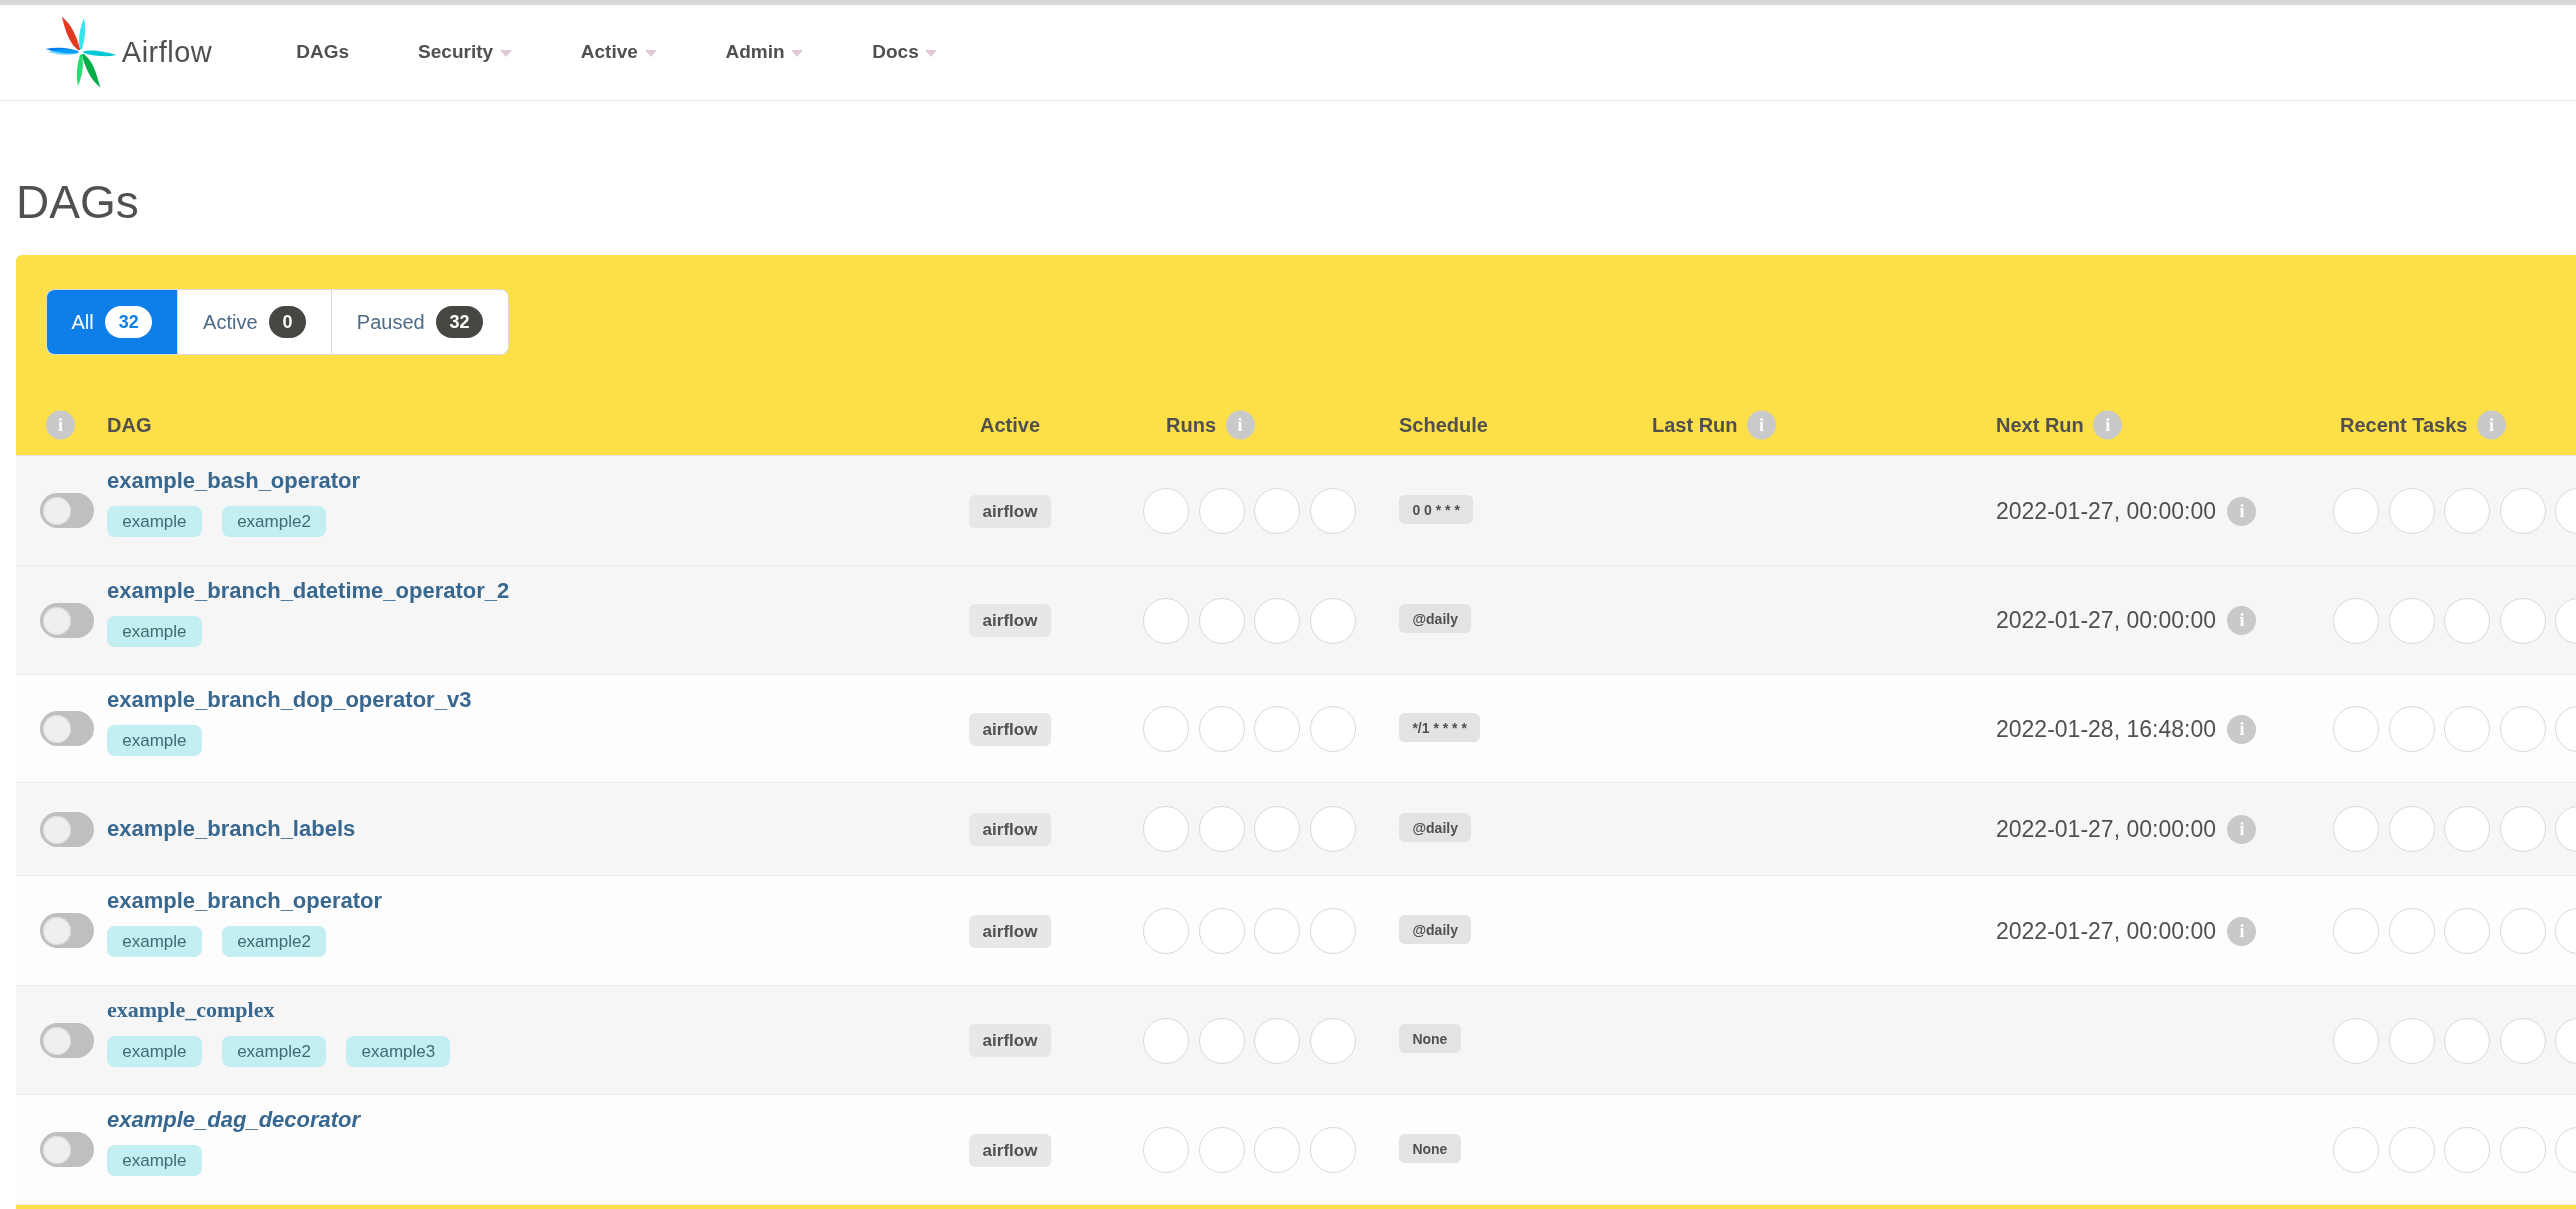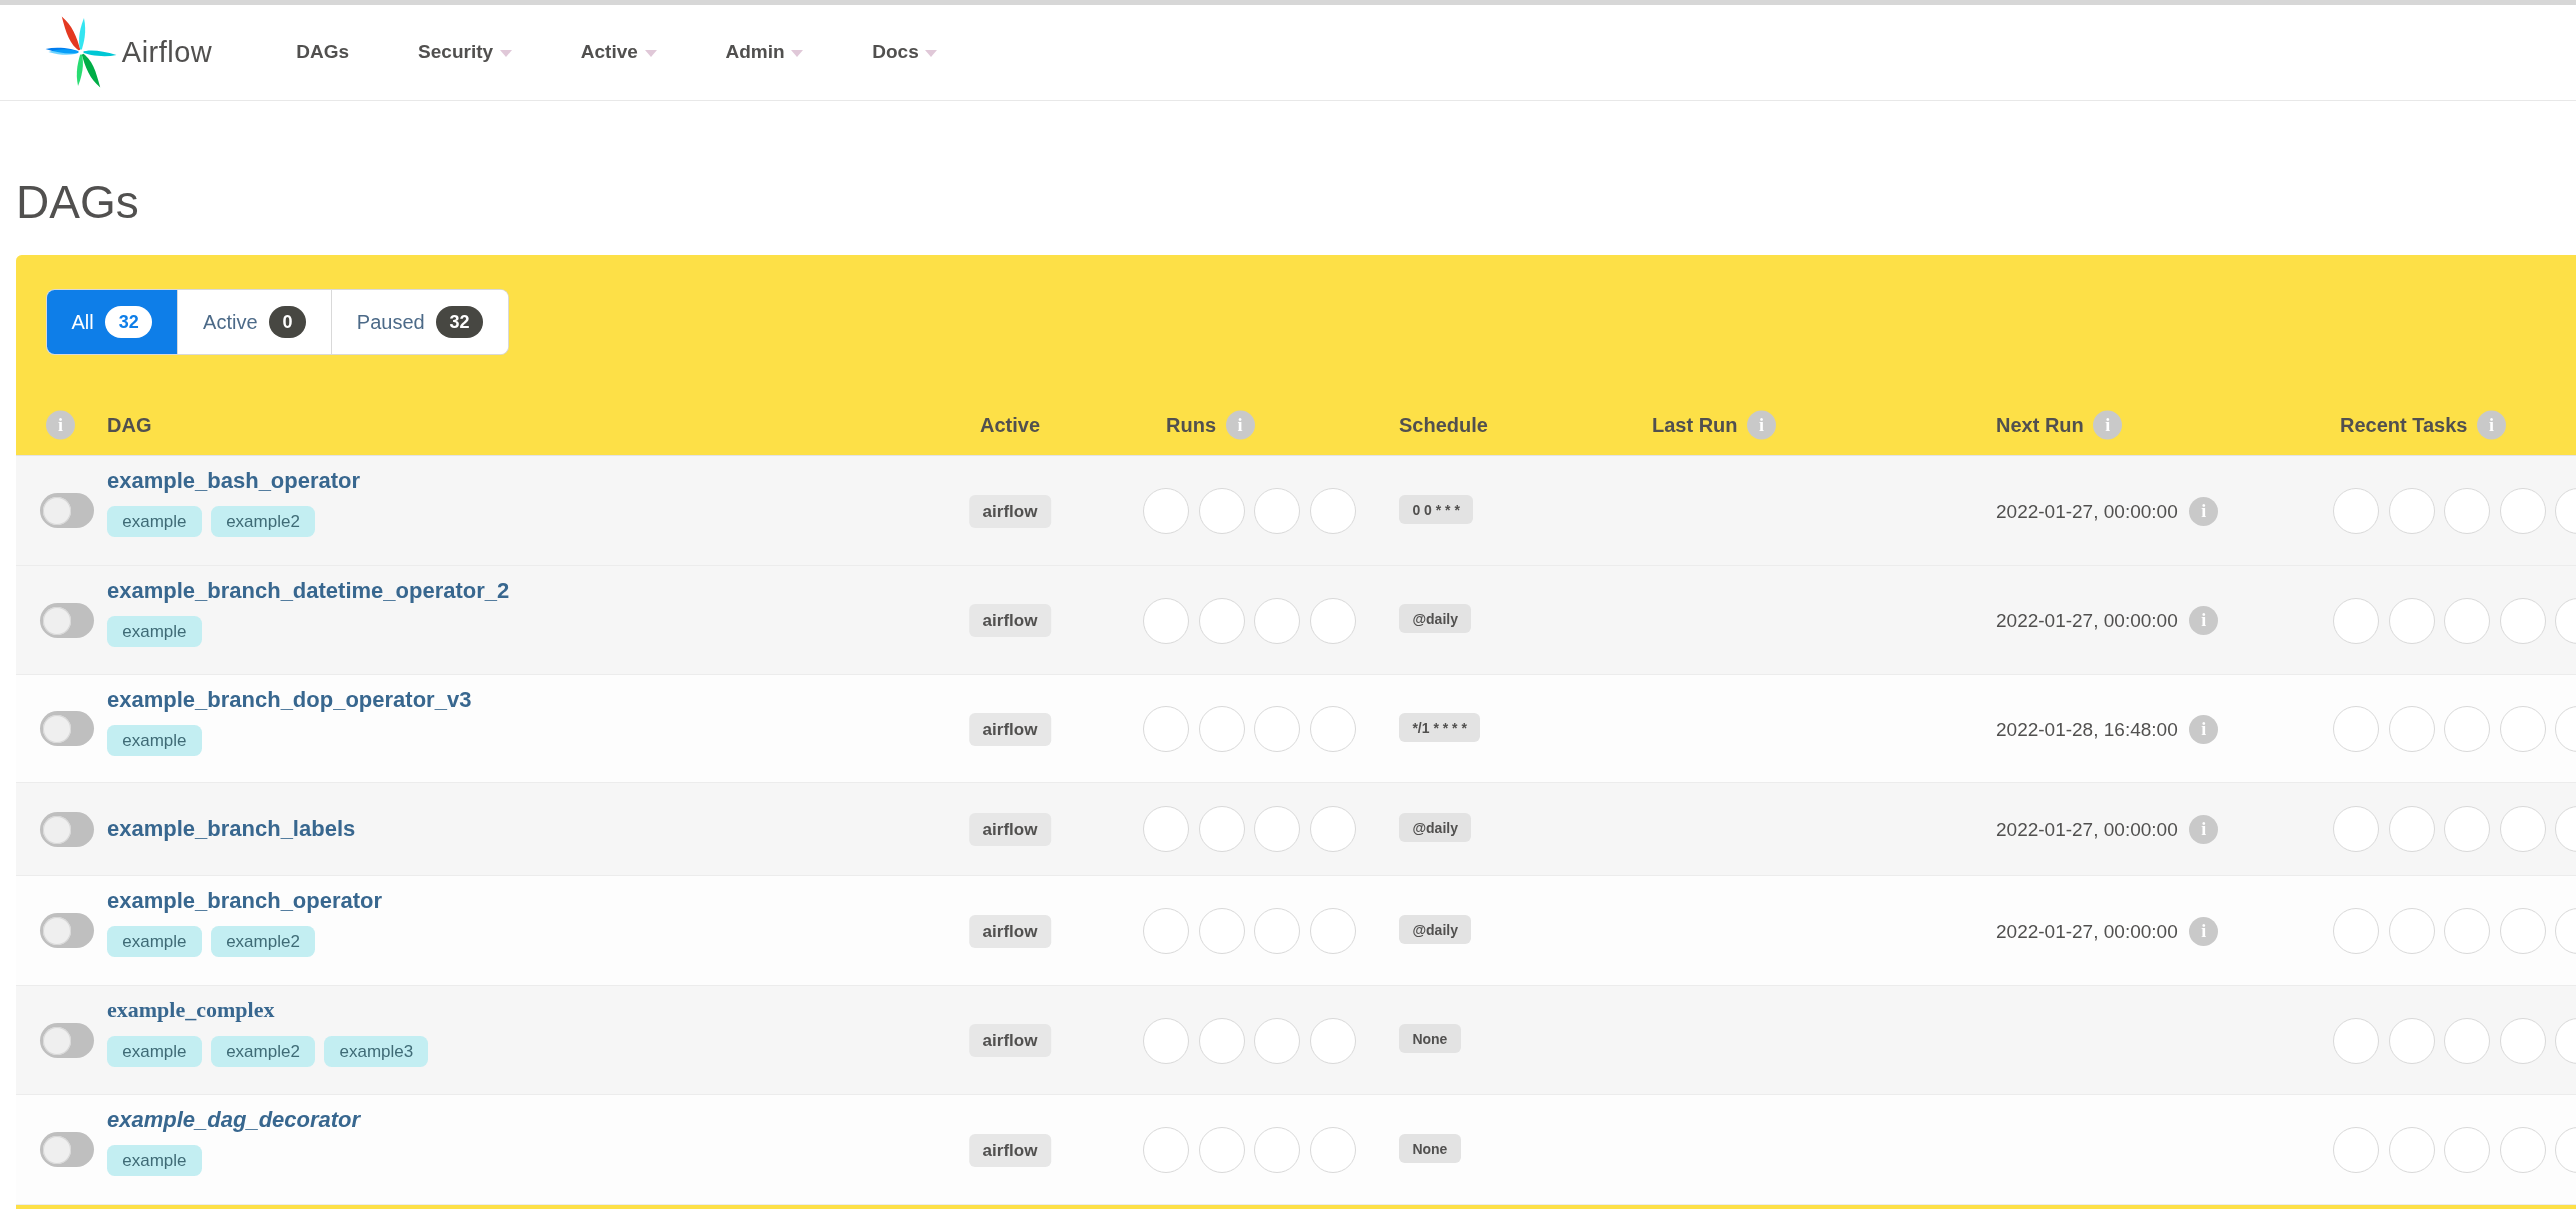--- a/index.html
+++ b/index.html
@@ -65,36 +65,36 @@
   .tbody { position:absolute; left:0; right:0; top:201px; }
   .row { position:relative; border-bottom:1.9px solid #ececec; overflow:visible; }
   .row.shade { background:#f6f6f6; }
   .row.plain { background:#fdfdfd; }
 
   .toggle { position:absolute; left:24px; width:54px; height:35px; border-radius:18px; background:#bfbfbf; cursor:pointer; }
   .toggle .knob { position:absolute; left:2.9px; top:3.8px; width:28px; height:28px; border-radius:50%;
                   background:#efefef; box-shadow:inset 0 0 0 1px #d8d8d8; }
 
   .dag-link { position:absolute; left:91px; font-size:22px; font-weight:700; color:#38678f; text-decoration:none; white-space:nowrap; cursor:pointer; }
-  .tag-wrap { position:absolute; left:91px; display:flex; gap:9px; }
+  .tag-wrap { position:absolute; left:91px; display:flex; gap:20px; }
   .tag { background:#c3eef2; color:#3f6b76; font-size:17px; font-weight:400; padding:5.7px 15.3px; border-radius:7.6px; cursor:pointer; }
 
   .owner-badge { position:absolute; left:994px; transform:translateX(-50%); background:#e7e7e7; color:#51504f;
                  font-size:17px; font-weight:700; padding:6.7px 13.4px; border-radius:5.7px; white-space:nowrap; }
 
   .circles { position:absolute; display:flex; gap:9.5px; }
   .circles.runs { left:1127px; }
   .circles.recent { left:2317px; }
   .circle { width:46px; height:46px; border-radius:50%; background:#ffffff; border:1.9px solid #d9d9d9; cursor:pointer; flex:0 0 auto; }
 
   .schedule-badge { position:absolute; left:1383px; background:#e3e3e3; color:#51504f; font-size:14px; font-weight:700;
                     padding:6.7px 13.4px; border-radius:5.7px; white-space:nowrap; cursor:pointer; }
 
   .next-run { position:absolute; left:1980px; display:flex; align-items:center; gap:11.5px; }
-  .next-run .date { font-size:19px; color:#51504f; white-space:nowrap; }
+  .next-run .date { font-size:23px; color:#51504f; white-space:nowrap; }
 </style>
 </head>
 <body>
 
 <div class="top-strip"></div>
 
 <div class="navbar">
   <div class="brand">
     <svg viewBox="0 0 100 100">
       <path d="M50 50 C44 28 38 14 24 2 C30 24 34 40 50 50" fill="#e43921"></path>

